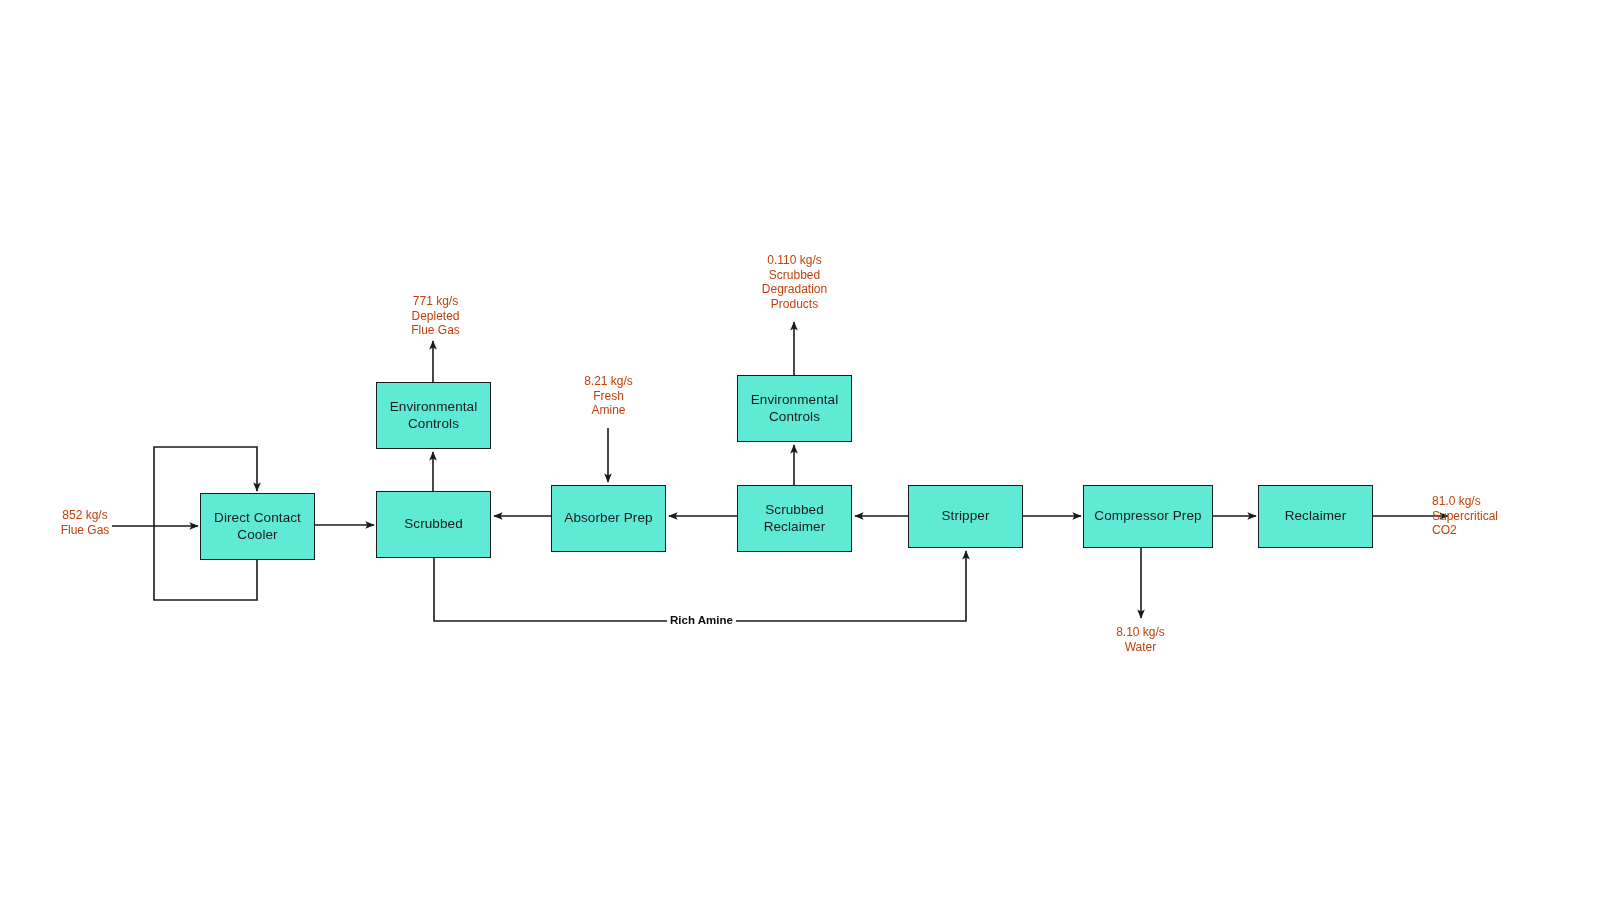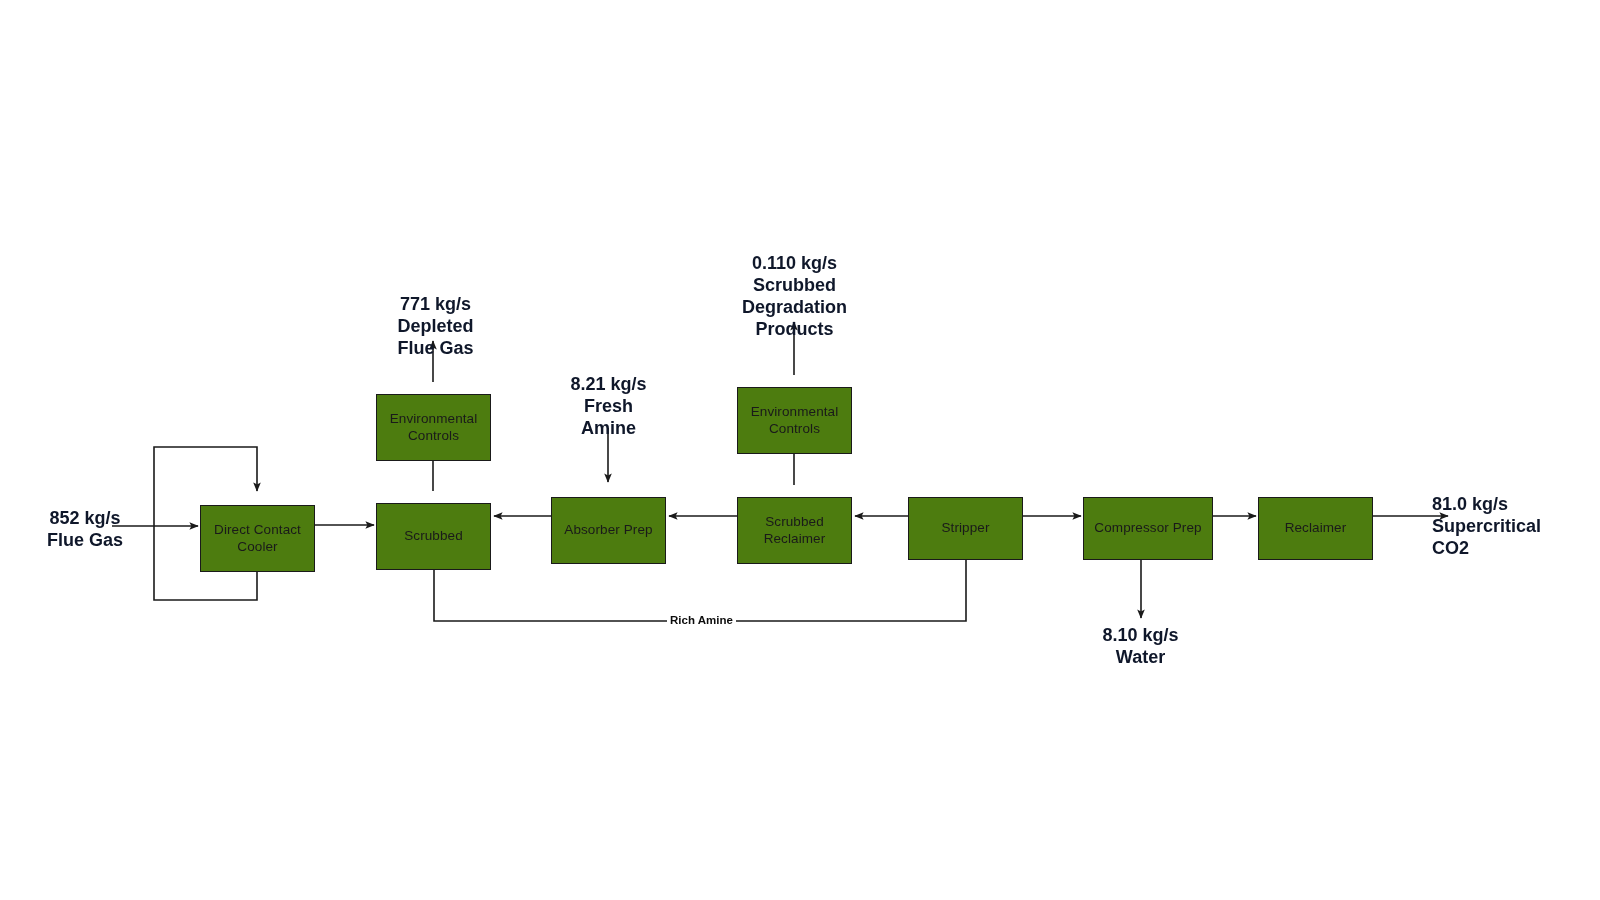--- a/index.html
+++ b/index.html
@@ -24,42 +24,41 @@
     top: 0;
     left: 0;
     width: 1600px;
     height: 900px;
     pointer-events: none;
   }
   .node {
     position: absolute;
     box-sizing: border-box;
     border: 1.6px solid #1a1a1a;
-    background: #4d7c0f;
+    background: #5eead4;
     display: flex;
     align-items: center;
     justify-content: center;
     text-align: center;
     font-size: 13.5px;
     line-height: 1.25;
     color: #1a1a1a;
     letter-spacing: 0.1px;
     z-index: 2;
-    margin-top: 12px;
   }
   .node .node-label {
     padding: 0 4px;
     white-space: pre-line;
   }
   .stream-label {
     position: absolute;
-    font-size: 18px;
-    font-weight: bold;
+    font-size: 12px;
+    font-weight: normal;
     line-height: 1.22;
-    color: #0f172a;
+    color: #c2410c;
     text-align: center;
     white-space: pre-line;
     z-index: 3;
   }
   .stream-label.align-left {
     text-align: left;
   }
   .edge-label {
     position: absolute;
     font-size: 11.5px;

